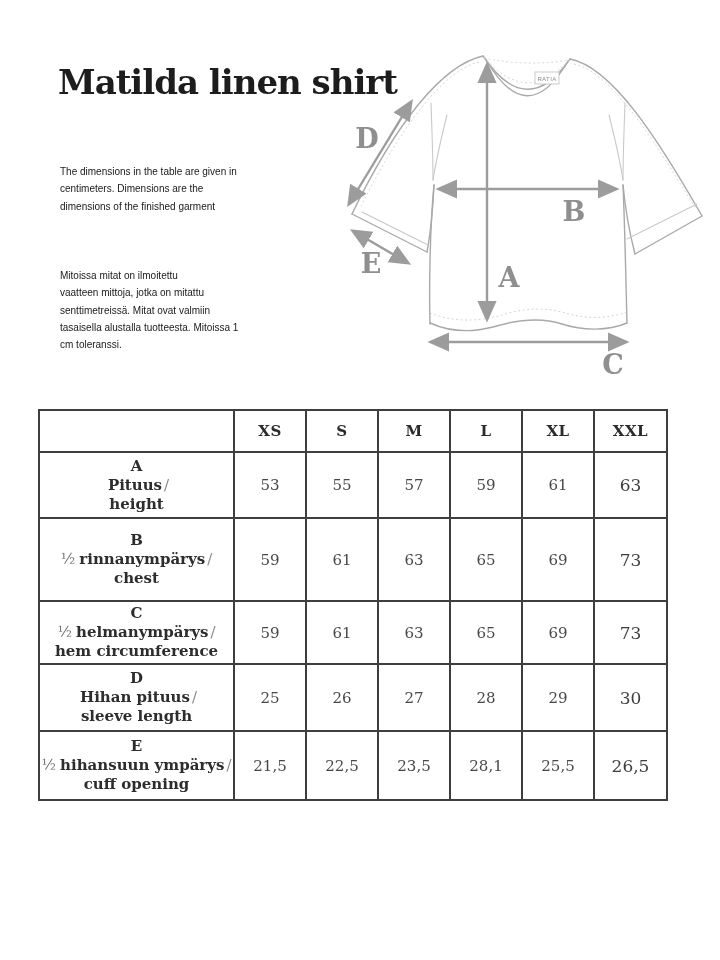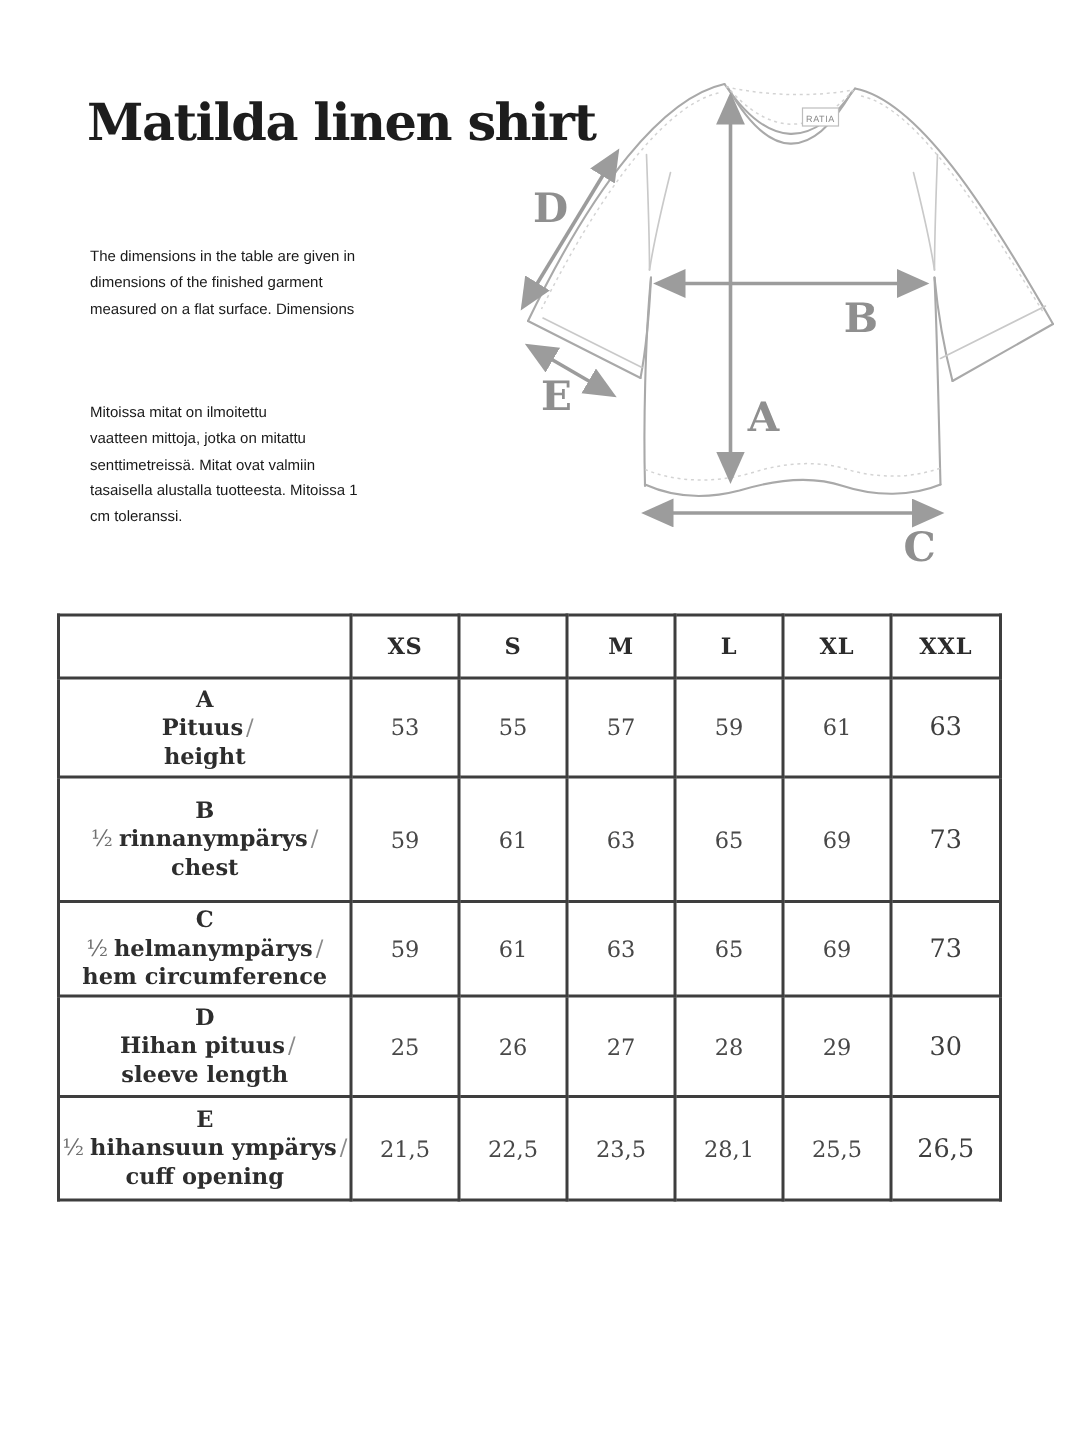--- a/index.html
+++ b/index.html
@@ -80,22 +80,22 @@
   }
   table.size-table td.val:nth-child(7) { font-size:17px; color:#3f3f3f; }
 </style>
 </head>
 <body>
 
 <div class="page-title">Matilda linen shirt</div>
 
 <div class="intro intro-en">
   <span class="line">The dimensions in the table are given in</span>
+  <span class="line">centimeters. Dimensions are the</span>
   <span class="line">dimensions of the finished garment</span>
-  <span class="line">measured on a flat surface. Dimensions</span>
 </div>
 
 <div class="intro intro-fi">
   <span class="line">Mitoissa mitat on ilmoitettu</span>
   <span class="line">vaatteen mittoja, jotka on mitattu</span>
   <span class="line">senttimetreissä. Mitat ovat valmiin</span>
   <span class="line">tasaisella alustalla tuotteesta. Mitoissa 1</span>
   <span class="line">cm toleranssi.</span>
 </div>
 

